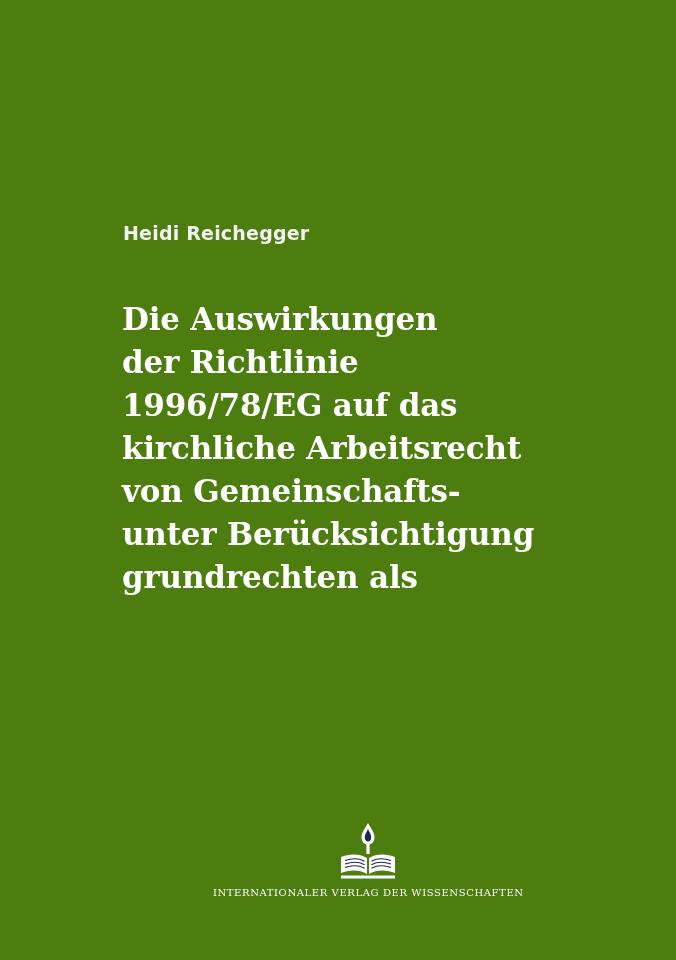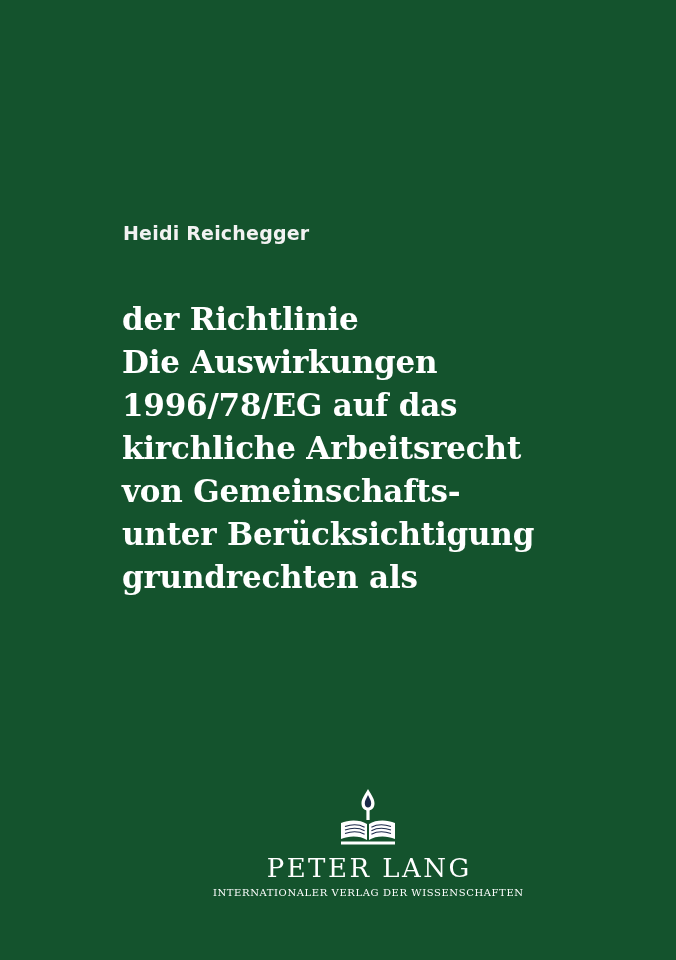--- a/index.html
+++ b/index.html
@@ -7,21 +7,21 @@
     padding: 0;
     background: #ffffff;
   }
   body {
     font-family: "Liberation Serif", serif;
   }
   .cover {
     position: relative;
     width: 676px;
     height: 960px;
-    background: #14532d;
+    background: #4d7c0f;
     overflow: hidden;
     box-sizing: border-box;
   }
   .author {
     position: absolute;
     left: 123px;
     top: 222px;
     color: #f2f2f2;
     font-family: "DejaVu Sans", sans-serif;
     font-size: 19px;
@@ -85,22 +85,22 @@
   }
 </style>
 </head>
 <body>
 
 <div class="cover">
 
   <div class="author">Heidi Reichegger</div>
 
   <div class="title">
+    <span class="line">Die Auswirkungen</span>
     <span class="line">der Richtlinie</span>
-    <span class="line">Die Auswirkungen</span>
     <span class="line">1996/78/EG auf das</span>
     <span class="line">kirchliche Arbeitsrecht</span>
     <span class="line">von Gemeinschafts-</span>
     <span class="line">unter Berücksichtigung</span>
     <span class="line">grundrechten als</span>
   </div>
 
   <div class="publisher">
     <div class="pub-block">
       <div class="logo-wrap">
@@ -118,18 +118,17 @@
             <path d="M8 45 C14.5 42.8 22 42.8 27.6 45.7" stroke="#1b2a4a" stroke-width="1.1" fill="none"></path>
             <path d="M8 48.5 C14.5 46.3 22 46.3 27.6 49.2" stroke="#1b2a4a" stroke-width="1.1" fill="none"></path>
             <path d="M54 41.5 C47.5 39.3 40 39.3 34.4 42.2" stroke="#1b2a4a" stroke-width="1.1" fill="none"></path>
             <path d="M54 45 C47.5 42.8 40 42.8 34.4 45.7" stroke="#1b2a4a" stroke-width="1.1" fill="none"></path>
             <path d="M54 48.5 C47.5 46.3 40 46.3 34.4 49.2" stroke="#1b2a4a" stroke-width="1.1" fill="none"></path>
 
             <rect x="4" y="56.5" width="54" height="3" fill="#ffffff"></rect>
           </svg>
         </span>
       </div>
-      <div class="pub-name">PETER LANG</div>
       <div class="pub-sub">INTERNATIONALER VERLAG DER WISSENSCHAFTEN</div>
     </div>
   </div>
 
 </div>
 
 </body></html>

